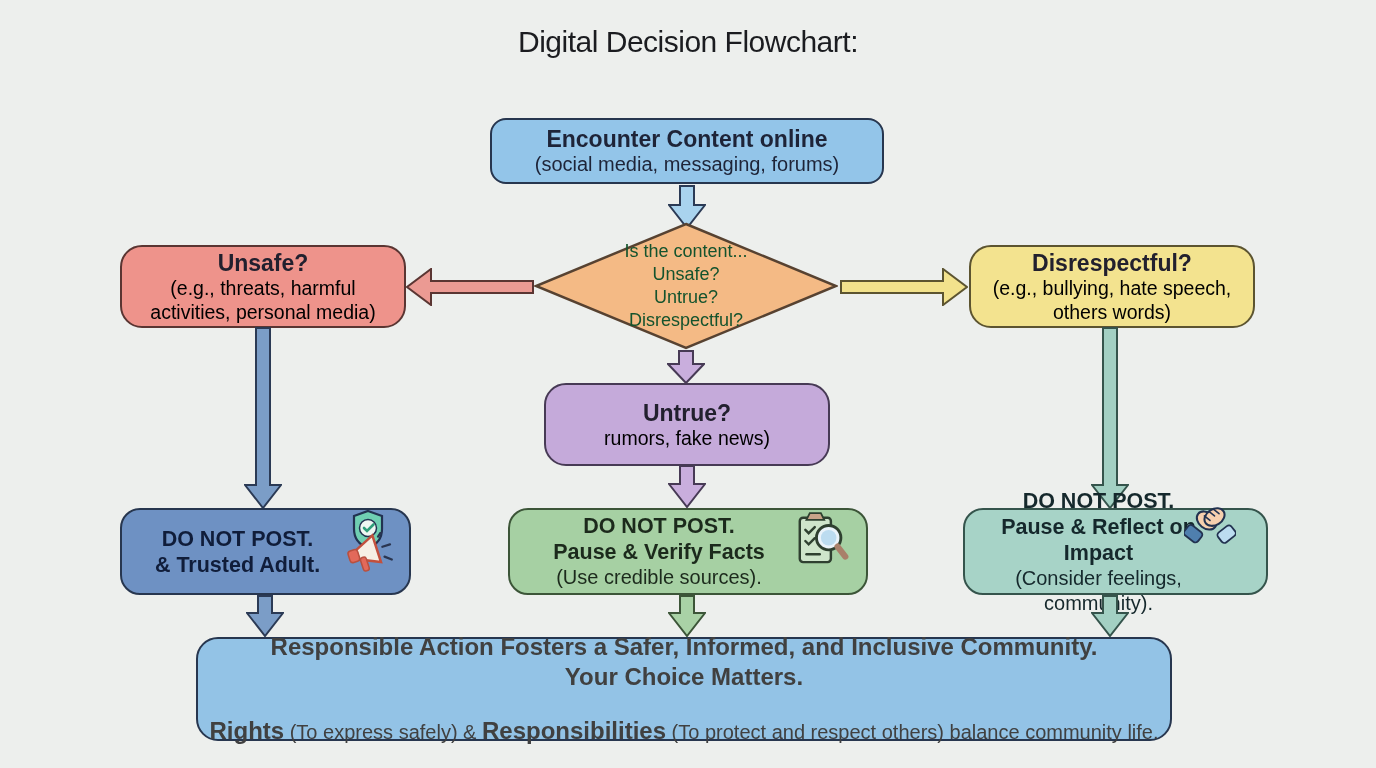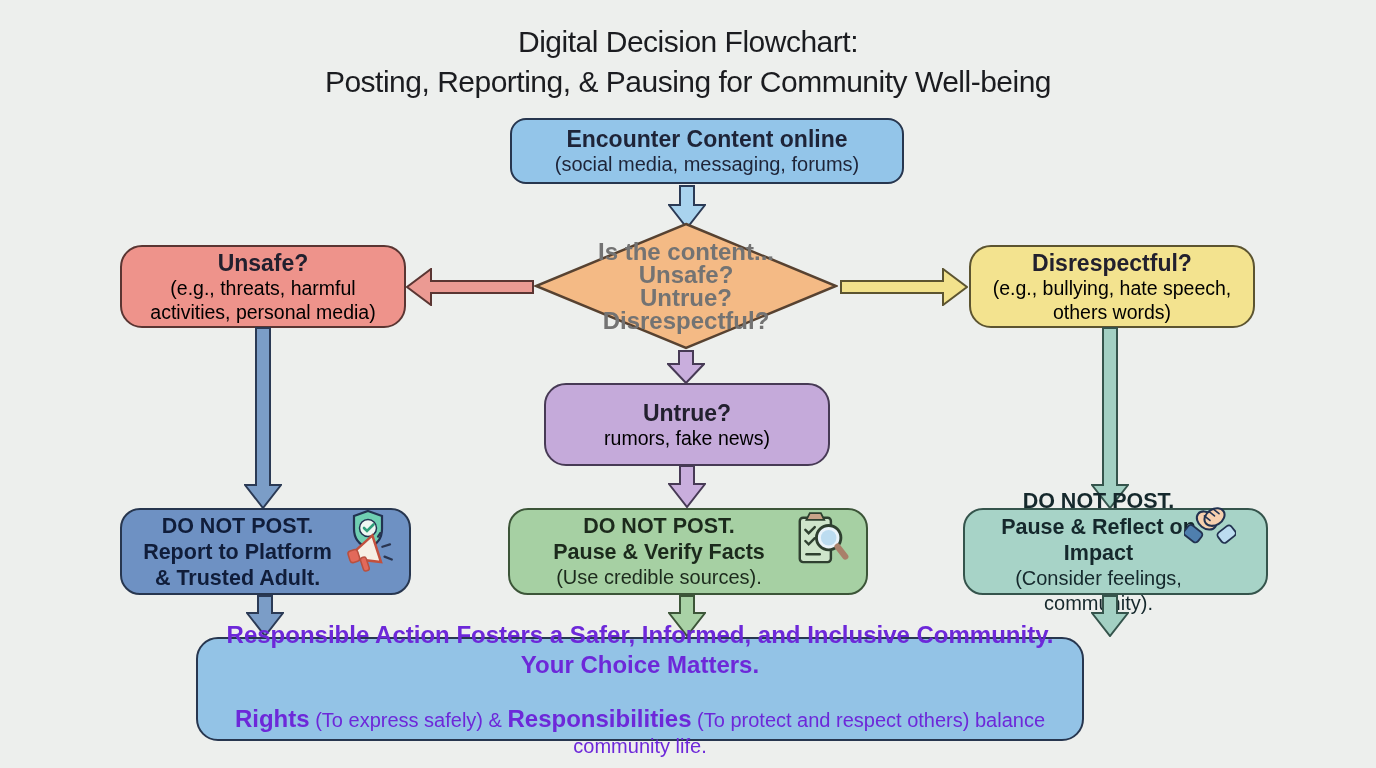--- a/index.html
+++ b/index.html
@@ -20,29 +20,29 @@
     font-size:30px;line-height:40px;letter-spacing:-0.5px;
   }
   .box{
     position:absolute;
     display:flex;flex-direction:column;justify-content:center;align-items:center;
     text-align:center;box-sizing:border-box;
   }
   .box .t-bold{font-weight:700;}
   .node-start{
     left:490px;top:118px;width:394px;height:66px;
-    background:#93c5e9;border:2.5px solid #27364f;border-radius:16px;margin-left:20px;
+    background:#93c5e9;border:2.5px solid #27364f;border-radius:16px;
   }
   .node-start .t-bold{font-size:23px;line-height:27px;}
   .node-start .t-sub{font-size:20px;line-height:23px;}
   .diamond-wrap{position:absolute;left:534px;top:222px;width:304px;height:128px;}
   .diamond-text{
     position:absolute;left:534px;top:222px;width:304px;height:128px;
     display:flex;flex-direction:column;justify-content:center;align-items:center;
-    text-align:center;font-weight:700;font-size:24px;line-height:23px;color:#737373;
+    text-align:center;font-weight:400;font-size:18px;line-height:23px;color:#14532d;
   }
   .node-side{border-radius:22px;}
   .node-unsafe{
     left:120px;top:245px;width:286px;height:83px;
     background:#ee938b;border:2.5px solid #5a3532;
   }
   .node-disrespectful{
     left:969px;top:245px;width:286px;height:83px;
     background:#f3e38f;border:2.5px solid #5c5430;
   }
@@ -64,37 +64,36 @@
     left:508px;top:508px;width:360px;height:87px;
     background:#a6d0a3;border:2.5px solid #3c5538;
     color:#1c2a1c;padding-right:58px;
   }
   .node-reflect{
     left:963px;top:508px;width:305px;height:87px;
     background:#a7d3c7;border:2.5px solid #35544c;
     color:#15282c;padding-right:34px;
   }
   .node-outcome{
-    left:196px;top:637px;width:888px;height:104px;
+    left:196px;top:637px;width:976px;height:104px;
     background:#93c3e6;border:2.5px solid #27364f;
-    border-radius:22px;color:#6d28d9;
+    border-radius:22px;color:#404040;
   }
   .node-outcome .t-bold{font-size:24px;line-height:30px;}
   .node-outcome .t-line3{font-size:20px;line-height:24px;margin-top:24px;}
   .arrow{position:absolute;}
   .icon{position:absolute;}
 </style>
 </head>
 <body>
 
 <div class="canvas">
 
   <div class="title">
     <div>Digital Decision Flowchart:</div>
-    <div>Posting, Reporting, &amp; Pausing for Community Well-being</div>
   </div>
 
   <div class="box node-start">
     <div class="t-bold">Encounter Content online</div>
     <div class="t-sub">(social media, messaging, forums)</div>
   </div>
 
   <svg class="arrow" style="left:668px;top:185px" width="38" height="44">
     <polygon points="12,1 26,1 26,20 37,20 19,43 1,20 12,20" fill="#a9d3ee" stroke="#2b3a55" stroke-width="2"></polygon>
   </svg>
@@ -143,21 +142,20 @@
   </svg>
   <svg class="arrow" style="left:668px;top:465px" width="38" height="43">
     <polygon points="12,1 26,1 26,19 37,19 19,42 1,19 12,19" fill="#c9aedd" stroke="#473a55" stroke-width="2"></polygon>
   </svg>
   <svg class="arrow" style="left:1091px;top:327px" width="38" height="182">
     <polygon points="12,1 26,1 26,158 37,158 19,181 1,158 12,158" fill="#a3d0c3" stroke="#35544c" stroke-width="2"></polygon>
   </svg>
 
   <div class="box node-action node-report">
     <div class="t-bold">DO NOT POST.</div>
-    <div class="t-bold">Report to Platform</div>
     <div class="t-bold">&amp; Trusted Adult.</div>
   </div>
 
   <svg class="icon" style="left:350px;top:509px" width="36" height="40" viewBox="0 0 34 40">
     <path d="M17 2 L31 7 V20 C31 30 25 36 17 39 C9 36 3 30 3 20 V7 Z" fill="#6fcfb2" stroke="#223250" stroke-width="2.2"></path>
     <circle cx="17" cy="19" r="8.5" fill="#eef7f2" stroke="#223250" stroke-width="1.5"></circle>
     <path d="M13 19 l3 3 l6.5 -6.5" stroke="#2e9e7a" stroke-width="2.6" fill="none" stroke-linecap="round"></path>
   </svg>
   <svg class="icon" style="left:344px;top:532px" width="52" height="44" viewBox="0 0 52 44">
     <g transform="rotate(-18 26 22)">

